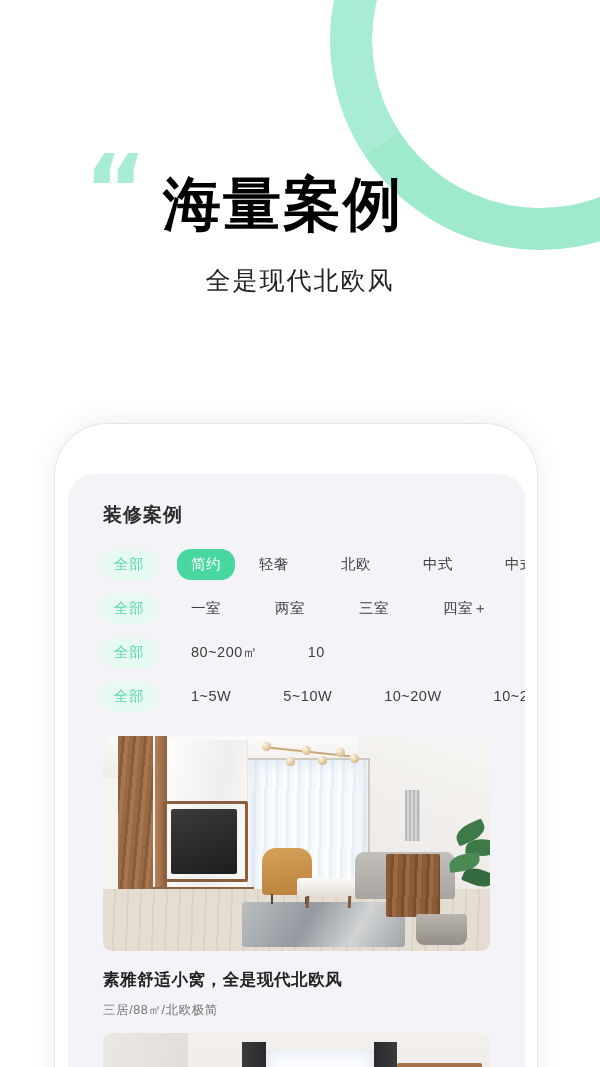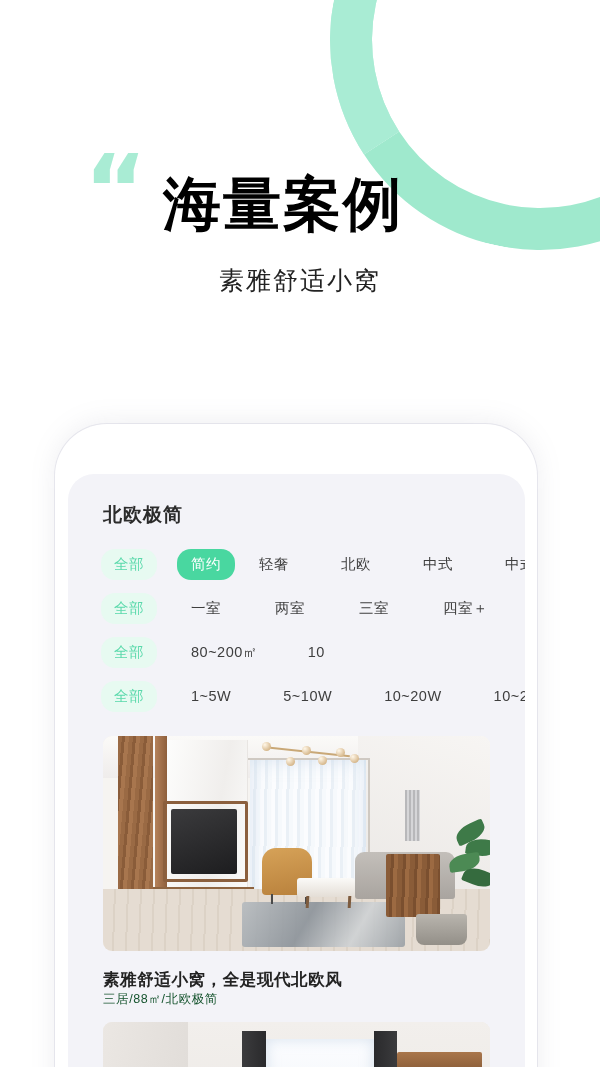--- a/index.html
+++ b/index.html
@@ -98,21 +98,21 @@
   .cards { position:absolute; left:0; right:0; top:262px; bottom:0; }
   .card { padding:0 35px; margin-bottom:14px; }
   .card-img {
     height:215px; border-radius:9px; overflow:hidden; position:relative;
     background:#efeae4;
   }
   .card-title {
     margin-top:18px; font-size:16.5px; font-weight:700; color:#222; letter-spacing:.6px;
   }
   .card-meta {
-    font-size:12.5px; color:#14532d; letter-spacing:.6px;
+    margin-top:11px; font-size:12.5px; color:#737373; letter-spacing:.6px;
   }
 
   
   .lr { position:absolute; inset:0; background:
       linear-gradient(#f6f4f1,#f6f4f1); }
   .lr .ceiling { position:absolute; left:0; right:0; top:0; height:42px;
       background:linear-gradient(180deg,#fbfaf8,#efeceb); }
   .lr .floor { position:absolute; left:0; right:0; bottom:0; height:62px;
       background:repeating-linear-gradient(92deg,#e5dcd2 0 11px,#dcd2c6 11px 13px);
       }
@@ -196,26 +196,26 @@
 
 <div id="stage">
 
   <div class="arc-wrap">
     <div class="arc"></div>
     <div class="arc2"></div>
   </div>
 
   <div class="quote-mark">“</div>
   <div class="headline">海量案例</div>
-  <div class="subhead">素雅舒适小窝</div>
+  <div class="subhead">全是现代北欧风</div>
 
   <div class="phone">
     <div class="screen">
 
-      <div class="screen-title">北欧极简</div>
+      <div class="screen-title">装修案例</div>
 
       <div class="filters">
 
         <div class="frow r1">
           <span class="chip all">全部</span>
           <span class="chip active">简约</span>
           <span class="chip">轻奢</span>
           <span class="chip">北欧</span>
           <span class="chip">中式</span>
           <span class="chip">中式</span>

